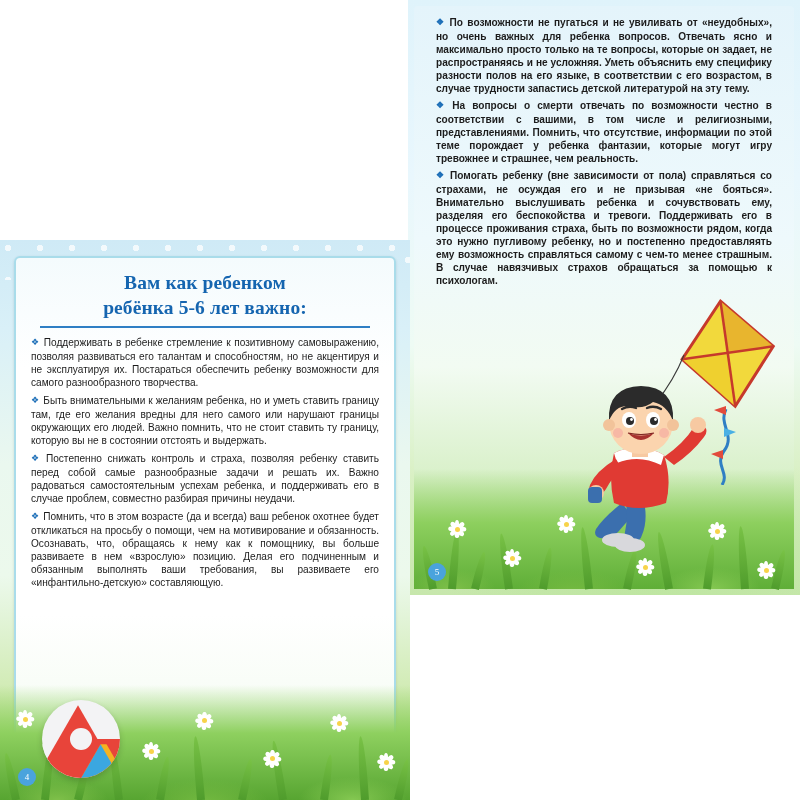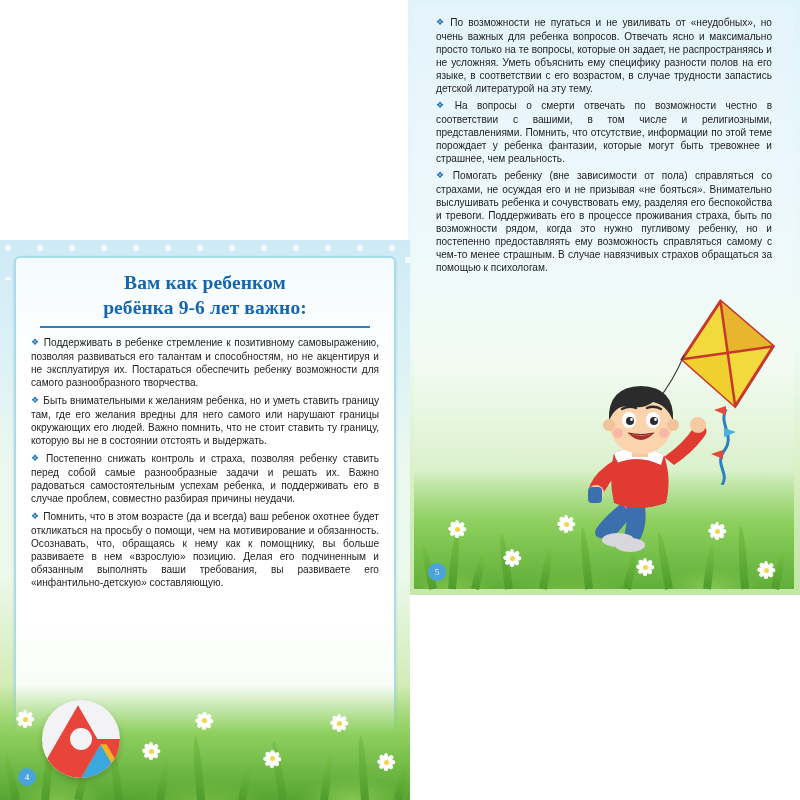--- a/index.html
+++ b/index.html
@@ -37,21 +37,21 @@
     position: absolute;
     left: 28px; top: 16px;
     width: 336px;
     font-size: 10.1px;
     line-height: 13.0px;
     color: #1c1c1c;
     text-align: justify;
     text-justify: inter-word;
     z-index: 5;
   }
-  .right-text p { margin: 0 0 4px 0; text-indent: 0; }
+  .right-text p { margin: 0 0 4px 0; text-indent: 0; font-weight: bold; }
   .bullet {
     color: #1d6fb8;
     font-size: 9px;
     margin-right: 4px;
     position: relative;
     top: -1px;
   }
 
   
   .grass-right {
@@ -334,21 +334,21 @@
 
       <path d="M80 58 q 13 14 26 0 q -13 5 -26 0 z" fill="#a8322f"></path>
       <path d="M80 58 q 13 3 26 0" stroke="#7d2220" stroke-width="1.2" fill="none"></path>
 
       <circle cx="70" cy="58" r="5" fill="#f5a9a0" opacity=".65"></circle>
       <circle cx="116" cy="58" r="5" fill="#f5a9a0" opacity=".65"></circle>
     </svg>
 
     <div class="right-text">
       <p><span class="bullet">❖</span><span>По возможности не пугаться и не увиливать от «неудобных», но очень важных для ребенка вопросов. Отвечать ясно и максимально просто только на те вопросы, которые он задает, не распространяясь и не усложняя. Уметь объяснить ему специфику разности полов на его языке, в соответствии с его возрастом, в случае трудности запастись детской литературой на эту тему.</span></p>
-      <p><span class="bullet">❖</span><span>На вопросы о смерти отвечать по возможности честно в соответствии с вашими, в том числе и религиозными, представлениями. Помнить, что отсутствие, информации по этой теме порождает у ребенка фантазии, которые могут быть тревожнее и страшнее, чем реальность.</span></p>
+      <p><span class="bullet">❖</span><span>На вопросы о смерти отвечать по возможности честно в соответствии с вашими, в том числе и религиозными, представлениями. Помнить, что отсутствие, информации по этой теме порождает у ребенка фантазии, которые могут игру тревожнее и страшнее, чем реальность.</span></p>
       <p><span class="bullet">❖</span><span>Помогать ребенку (вне зависимости от пола) справляться со страхами, не осуждая его и не призывая «не бояться». Внимательно выслушивать ребенка и сочувствовать ему, разделяя его беспокойства и тревоги. Поддерживать его в процессе проживания страха, быть по возможности рядом, когда это нужно пугливому ребенку, но и постепенно предоставляять ему возможность справляться самому с чем-то менее страшным. В случае навязчивых страхов обращаться за помощью к психологам.</span></p>
     </div>
 
     <div class="page-num" style="left:20px; bottom:14px;">5</div>
   </div>
 
   <div class="panel-left">
     <div class="dots"></div>
 
     <div class="grass-left">
@@ -439,21 +439,21 @@
       <i class="pet" style="transform:rotate(180deg)"></i>
         <i class="pet" style="transform:rotate(225deg)"></i>
       <i class="pet" style="transform:rotate(270deg)"></i>
         <i class="pet" style="transform:rotate(315deg)"></i>
       <i class="core"></i>
     </div>
 
     <div class="card">
       <div class="card-title">
         <div>Вам как ребенком</div>
-        <div>ребёнка 9-6 лет важно:</div>
+        <div>ребёнка 5-6 лет важно:</div>
       </div>
       <div class="title-rule"></div>
       <div class="card-body">
         <p><span class="bullet">❖</span><span>Поддерживать в ребенке стремление к позитивному самовыражению, позволяя развиваться его талантам и способностям, но не акцентируя и не эксплуатируя их. Постараться обеспечить ребенку возможности для самого разнообразного творчества.</span></p>
         <p><span class="bullet">❖</span><span>Быть внимательными к желаниям ребенка, но и уметь ставить границу там, где его желания вредны для него самого или нарушают границы окружающих его людей. Важно помнить, что не стоит ставить ту границу, которую вы не в состоянии отстоять и выдержать.</span></p>
         <p><span class="bullet">❖</span><span>Постепенно снижать контроль и страха, позволяя ребенку ставить перед собой самые разнообразные задачи и решать их. Важно радоваться самостоятельным успехам ребенка, и поддерживать его в случае проблем, совместно разбирая причины неудачи.</span></p>
         <p><span class="bullet">❖</span><span>Помнить, что в этом возрасте (да и всегда) ваш ребенок охотнее будет откликаться на просьбу о помощи, чем на мотивирование и обязанность. Осознавать, что, обращаясь к нему как к помощнику, вы больше развиваете в нем «взрослую» позицию. Делая его подчиненным и обязанным выполнять ваши требования, вы развиваете его «инфантильно-детскую» составляющую.</span></p>
       </div>
     </div>
 

